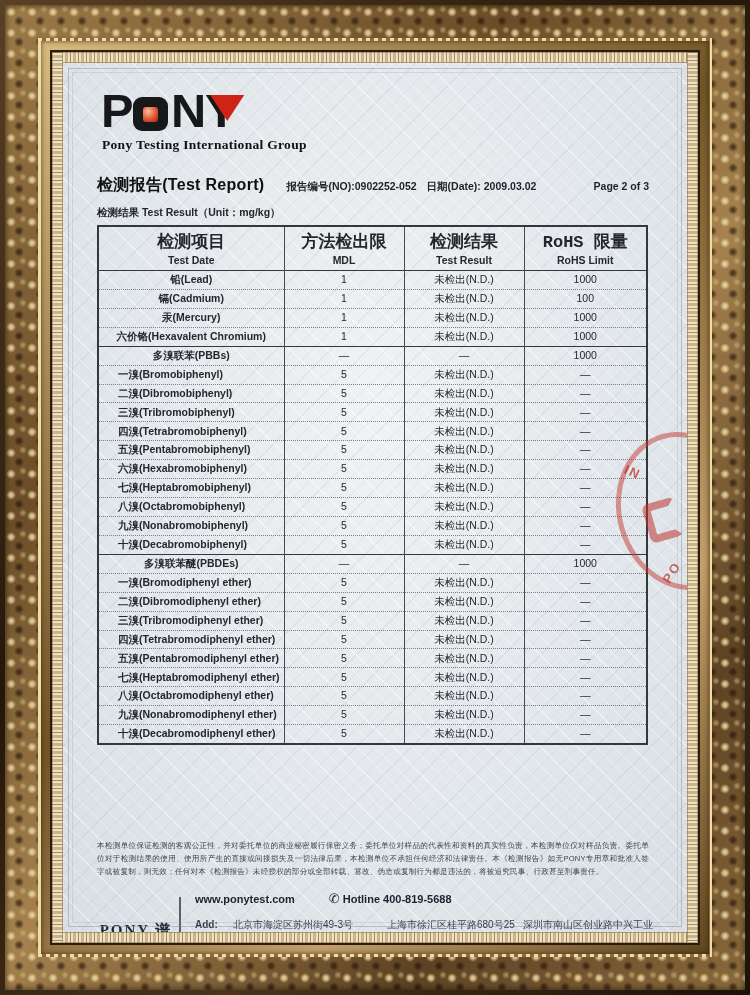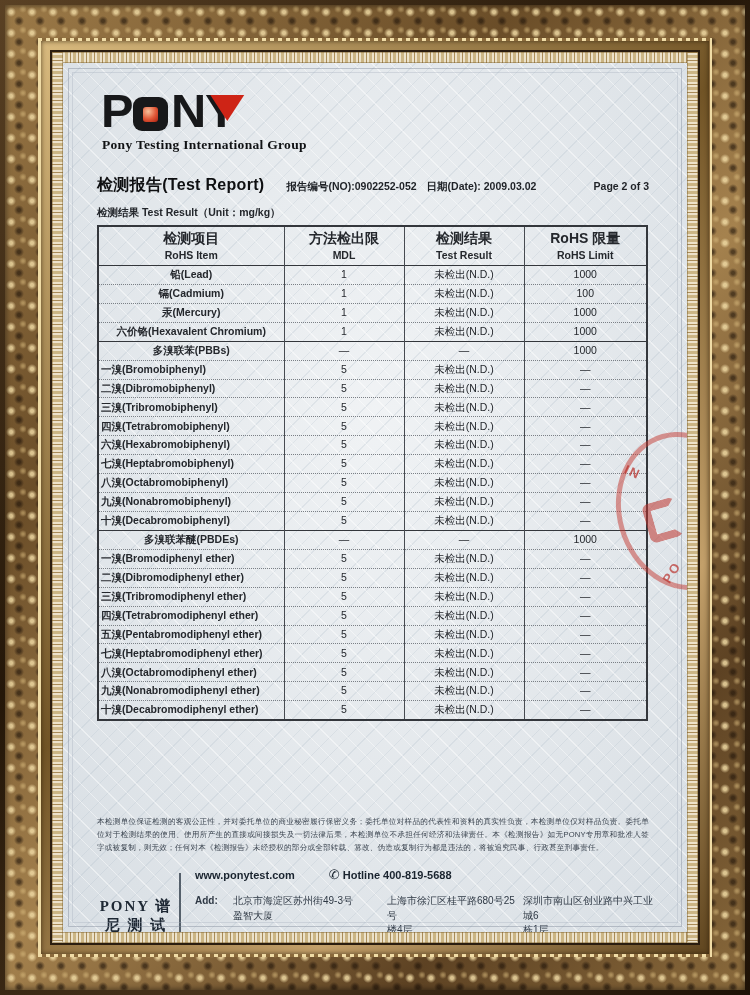--- a/index.html
+++ b/index.html
@@ -81,27 +81,27 @@
   
   table.results { border-collapse:collapse; width:549px; margin-top:5px;
                   font-size:10.5px; color:#24272c; table-layout:fixed; }
   table.results { border:2px solid #34373c; }
   .results col.c1 { width:186px; } .results col.c2 { width:120px; }
   .results col.c3 { width:120px; } .results col.c4 { width:123px; }
   .results th, .results td { border-left:1px solid #474b51; text-align:center; vertical-align:middle; }
   .results th:first-child, .results td:first-child { border-left:none; }
   .results thead tr { border-bottom:1.5px solid #34373c; }
   .results th { padding:3px 2px 4px; font-weight:bold; }
-  .results th .zh { font-size:14px; } .results th .en { font-size:10.5px; margin-top:1px; }
+  .results th .zh { font-size:17px;font-family:Liberation Mono, monospace; } .results th .en { font-size:10.5px; margin-top:1px; }
   .results td { padding:3.2px 2px; line-height:1.1; height:18px; }
   .results tbody tr { border-top:1px dotted #7b8086; }
   .results tbody tr:first-child { border-top:none; }
   .results tbody tr.row-section { border-top:1.5px solid #34373c; }
   .results td.c-item { font-weight:bold; }
-  .results tr.row-sub td.c-item { text-align:left; padding-left:2px; }
+  .results tr.row-sub td.c-item { text-align:left; padding-left:19px; }
 
   
   .disclaimer { margin-top:95px; width:552px; font-size:7.6px; line-height:1.68;
                 color:#3c4document550; color:#3c4550; text-align:justify; letter-spacing:.2px; }
 
   
   .footer { display:flex; margin-top:13px; }
   .footer-logo { width:182px; text-align:center; padding-top:30px; }
   .footer-brand-zh { font-family:"Liberation Serif", serif; font-weight:bold; font-size:15px;
                      letter-spacing:2px; color:#1d2733; }
@@ -164,21 +164,21 @@
           <colgroup>
                     <col class="c1">
                     <col class="c2">
                     <col class="c3">
                     <col class="c4">
                   </colgroup>
           <thead>
             <tr>
               <th>
                         <div class="zh">检测项目</div>
-                        <div class="en">RoHS Item</div>
+                        <div class="en">Test Date</div>
                       </th>
               <th>
                         <div class="zh">方法检出限</div>
                         <div class="en">MDL</div>
                       </th>
               <th>
                         <div class="zh">检测结果</div>
                         <div class="en">Test Result</div>
                       </th>
               <th>
@@ -236,20 +236,26 @@
                       <td>未检出(N.D.)</td>
                       <td>—</td>
                     </tr>
                     <tr class="row-sub">
                       <td class="c-item">四溴(Tetrabromobiphenyl)</td>
                       <td>5</td>
                       <td>未检出(N.D.)</td>
                       <td>—</td>
                     </tr>
                     <tr class="row-sub">
+                      <td class="c-item">五溴(Pentabromobiphenyl)</td>
+                      <td>5</td>
+                      <td>未检出(N.D.)</td>
+                      <td>—</td>
+                    </tr>
+                    <tr class="row-sub">
                       <td class="c-item">六溴(Hexabromobiphenyl)</td>
                       <td>5</td>
                       <td>未检出(N.D.)</td>
                       <td>—</td>
                     </tr>
                     <tr class="row-sub">
                       <td class="c-item">七溴(Heptabromobiphenyl)</td>
                       <td>5</td>
                       <td>未检出(N.D.)</td>
                       <td>—</td>

